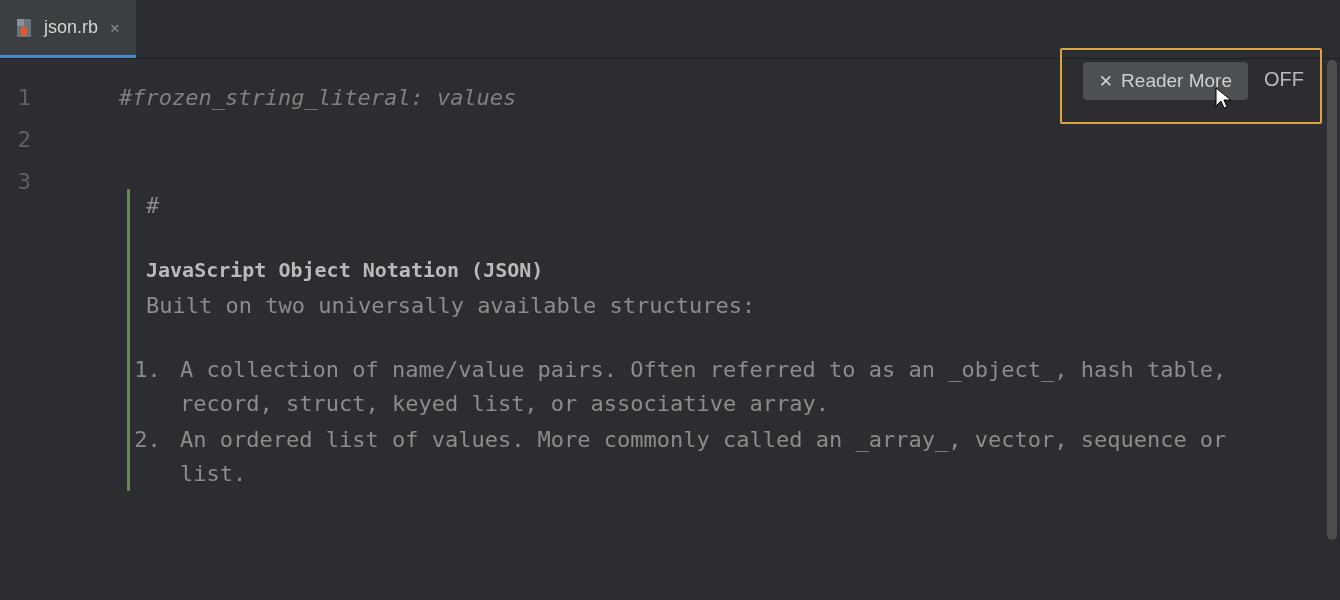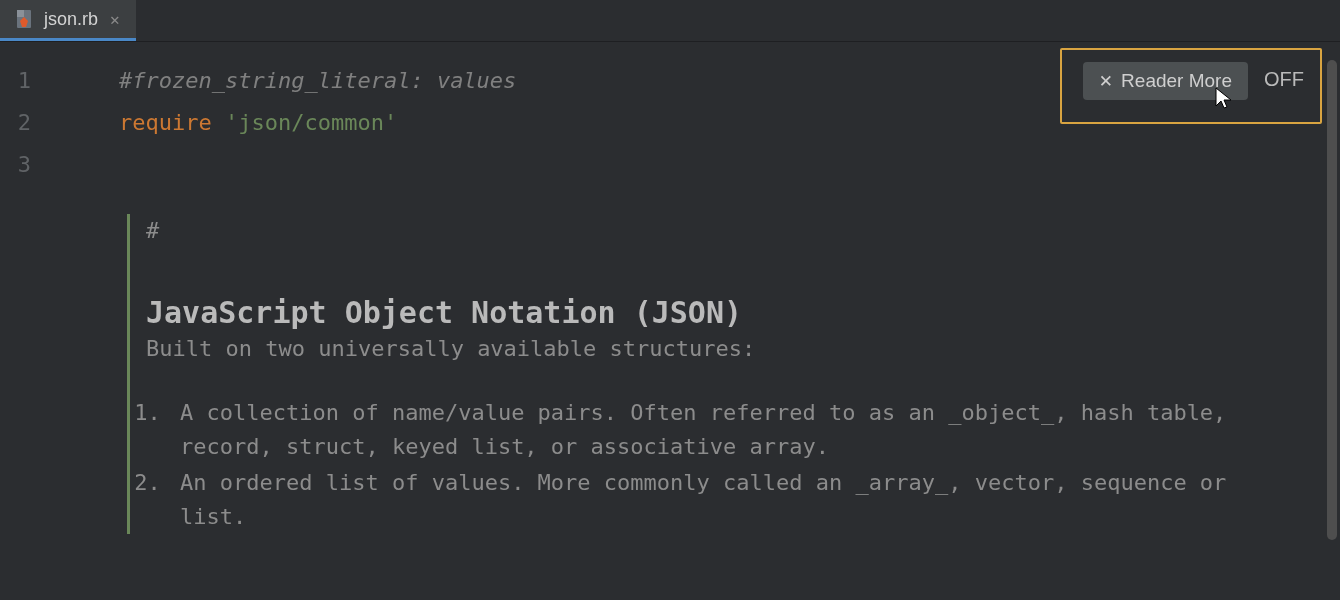--- a/index.html
+++ b/index.html
@@ -5,21 +5,21 @@
     * { margin: 0; padding: 0; box-sizing: border-box; }
     body {
       width: 1340px;
       height: 600px;
       background: #2b2d30;
       font-family: 'Menlo', 'Consolas', monospace;
       overflow: hidden;
       position: relative;
     }
     .tab-bar {
-      height: 42px;
+      height: 59px;
       background: #2b2d30;
       display: flex;
       align-items: stretch;
       border-bottom: 1px solid #1e1f22;
     }
     .tab {
       display: flex;
       align-items: center;
       gap: 10px;
       padding: 0 14px;
@@ -87,23 +87,23 @@
     }
     .doc-text {
       color: #8c8c8c;
       font-size: 22px;
       line-height: 34px;
       font-family: 'Menlo', 'Consolas', monospace;
     }
     .doc-heading {
       color: #bababa;
       font-weight: bold;
-      font-size: 30px;
+      font-size: 20px;
       line-height: 34px;
-      margin-top: 48px;
+      margin-top: 30px;
       margin-bottom: 2px;
     }
     .doc-para { margin-bottom: 30px; }
     .doc-list {
       padding-left: 28px;
       color: #8c8c8c;
       font-size: 22px;
       line-height: 34px;
     }
     .doc-list li { margin-bottom: 2px; padding-left: 6px; }
@@ -187,21 +187,20 @@
 
 <div class="editor-area">
   <div class="gutter">
     <div class="line-number">1</div>
     <div class="line-number">2</div>
     <div class="line-number">3</div>
   </div>
 
   <div class="code-area">
     <div class="code-line"><span class="comment">#frozen_string_literal: values</span></div>
-    <div class="code-line"><span class="keyword">require</span> <span class="string">'json/common'</span></div>
     <div class="code-line"></div>
 
     <div class="doc-block">
       <div class="doc-text">#</div>
       <div class="doc-heading">JavaScript Object Notation (JSON)</div>
       <div class="doc-text doc-para">Built on two universally available structures:</div>
       <ol class="doc-list">
         <li>A collection of name/value pairs. Often referred to as an _object_, hash table, record, struct, keyed list, or associative array.</li>
         <li>An ordered list of values. More commonly called an _array_, vector, sequence or list.</li>
       </ol>

